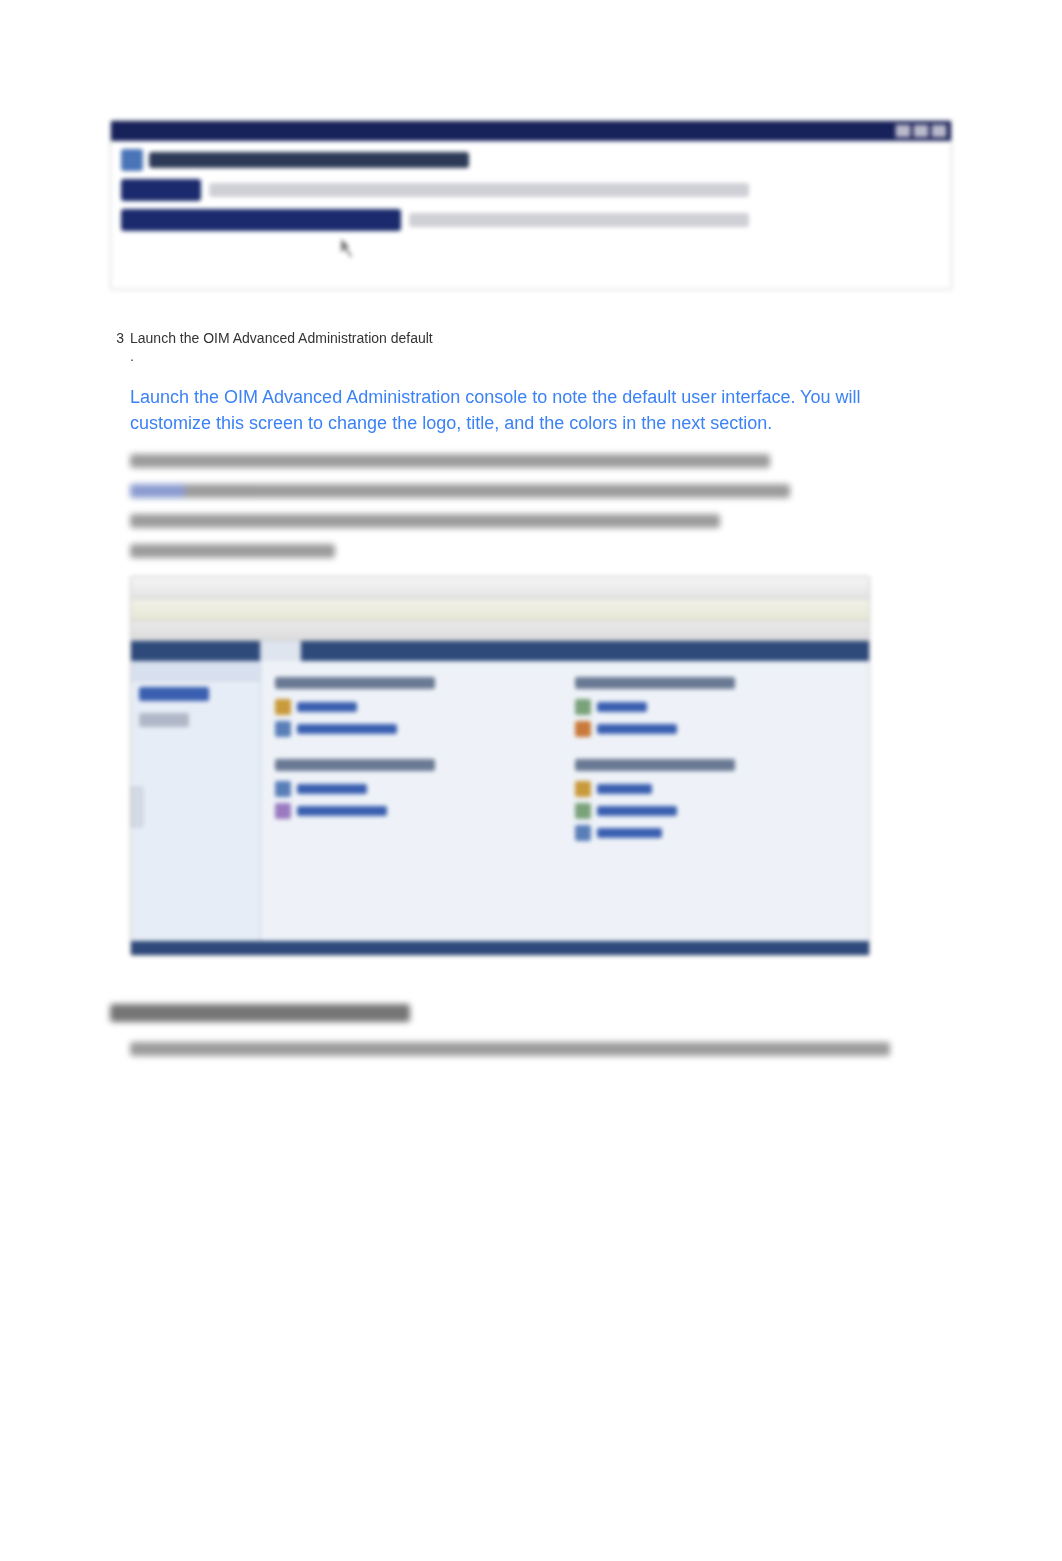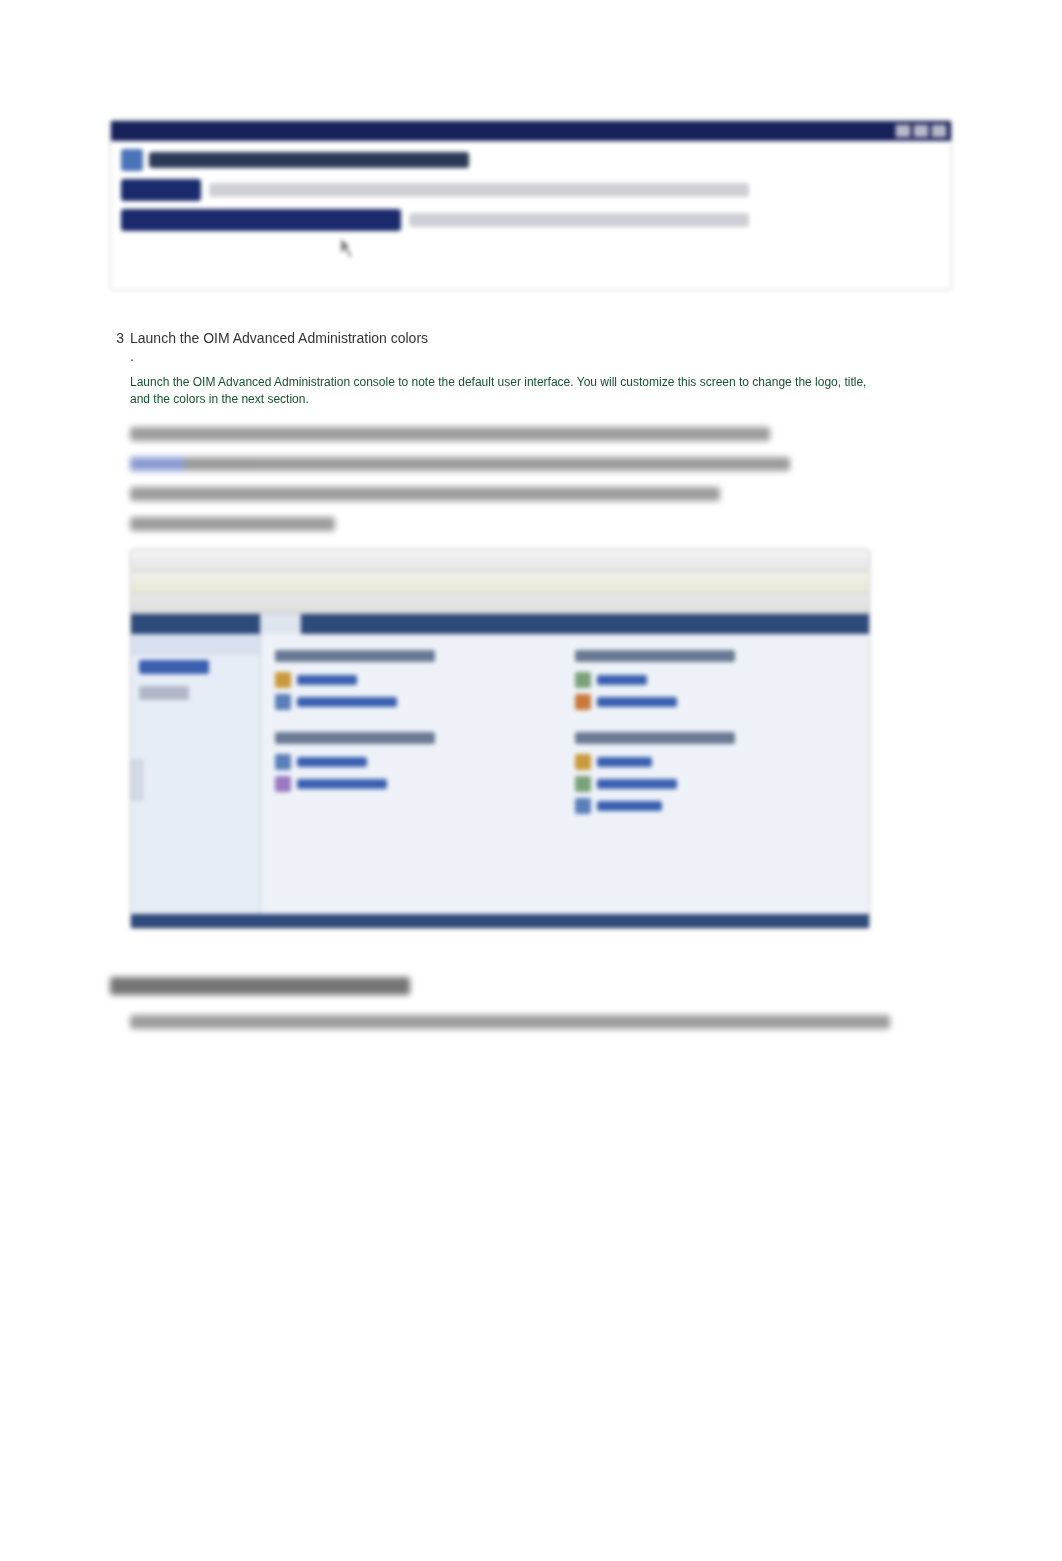--- a/index.html
+++ b/index.html
@@ -107,24 +107,24 @@
   .step-dot {
     width: 4px;
     font-size: 14px;
     color: #333;
   }
   .step-title {
     font-size: 14px;
     color: #333;
   }
   .step-desc {
-    margin: 10px 0 18px 20px;
-    font-size: 12px;
+    margin: 20px 0 18px 20px;
+    font-size: 18px;
     line-height: 1.45;
-    color: #14532d;
+    color: #3b82f6;
     max-width: 740px;
   }
 
   
   .blur-block {
     filter: blur(3px);
     margin-left: 20px;
     margin-bottom: 18px;
   }
   .blur-line {
@@ -322,21 +322,21 @@
       <div class="shot1-row">
         <div class="shot1-btn" style="width:280px"></div>
         <div class="shot1-gray" style="width:340px"></div>
       </div>
       <div class="shot1-cursor"></div>
     </div>
   </div>
 
   <div class="step">
     <span class="step-num">3</span>
-    <span class="step-title">Launch the OIM Advanced Administration colors</span>
+    <span class="step-title">Launch the OIM Advanced Administration default</span>
   </div>
   <div class="step" style="margin-top:-6px">
     <span class="step-num"></span>
     <span class="step-dot">.</span>
   </div>
 
   <p class="step-desc">Launch the OIM Advanced Administration console to note the default user interface. You will customize this screen to change the logo, title, and the colors in the next section.</p>
 
   <div class="blur-block">
     <div class="blur-line" style="width:640px"></div>

